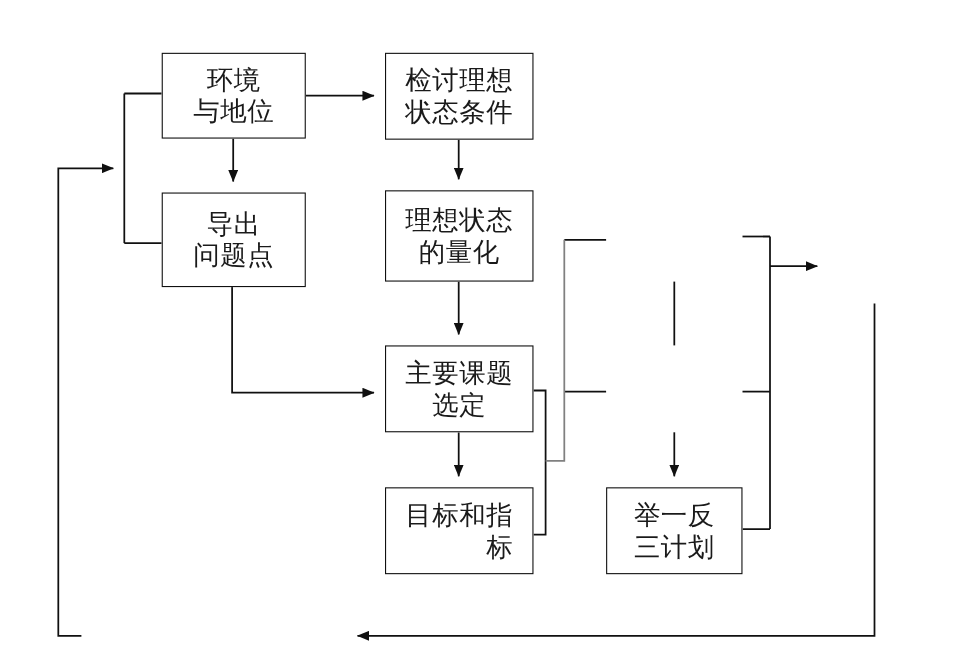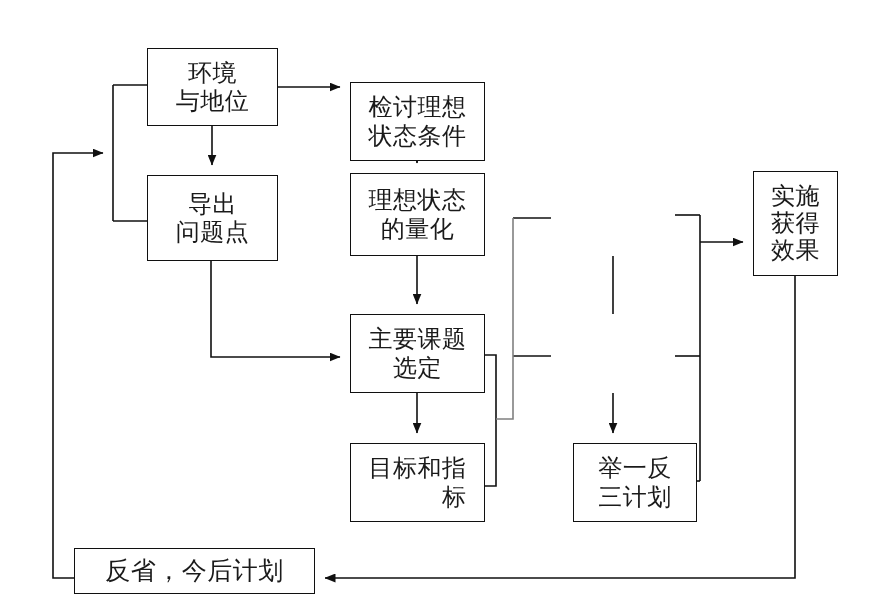--- a/index.html
+++ b/index.html
@@ -101,39 +101,35 @@
       <path d="M700,242 L743,242" marker-end="url(#arrowR)"></path>
 
       <path d="M795,276 L795,578 L325,578" marker-end="url(#arrowL)"></path>
 
     </g>
   </svg>
 
   <div class="node" style="left:147px; top:48px; width:131px; height:78px;">环境
 与地位</div>
 
-  <div class="node" style="left:350px; top:48px; width:135px; height:79px;margin-top:34px;">检讨理想
+  <div class="node" style="left:350px; top:48px; width:135px; height:79px;">检讨理想
 状态条件</div>
 
   <div class="node" style="left:147px; top:175px; width:131px; height:86px;">导出
 问题点</div>
 
   <div class="node" style="left:350px; top:173px; width:135px; height:83px;">理想状态
 的量化</div>
 
 
-  <div class="node tall" style="left:753px; top:171px; width:85px; height:105px;">实施
-获得
-效果</div>
 
   <div class="node" style="left:350px; top:314px; width:135px; height:79px;text-align:center;">主要课题
 选定</div>
 
 
   <div class="node" style="left:350px; top:443px; width:135px; height:79px;text-align:right;">目标和指
 标</div>
 
-  <div class="node" style="left:551px; top:443px; width:124px; height:79px;margin-left:22px;">举一反
+  <div class="node" style="left:551px; top:443px; width:124px; height:79px;">举一反
 三计划</div>
 
-  <div class="node wide-label" style="left:74px; top:548px; width:241px; height:46px;">反省，今后计划</div>
 
 </div>
 
 </body></html>

